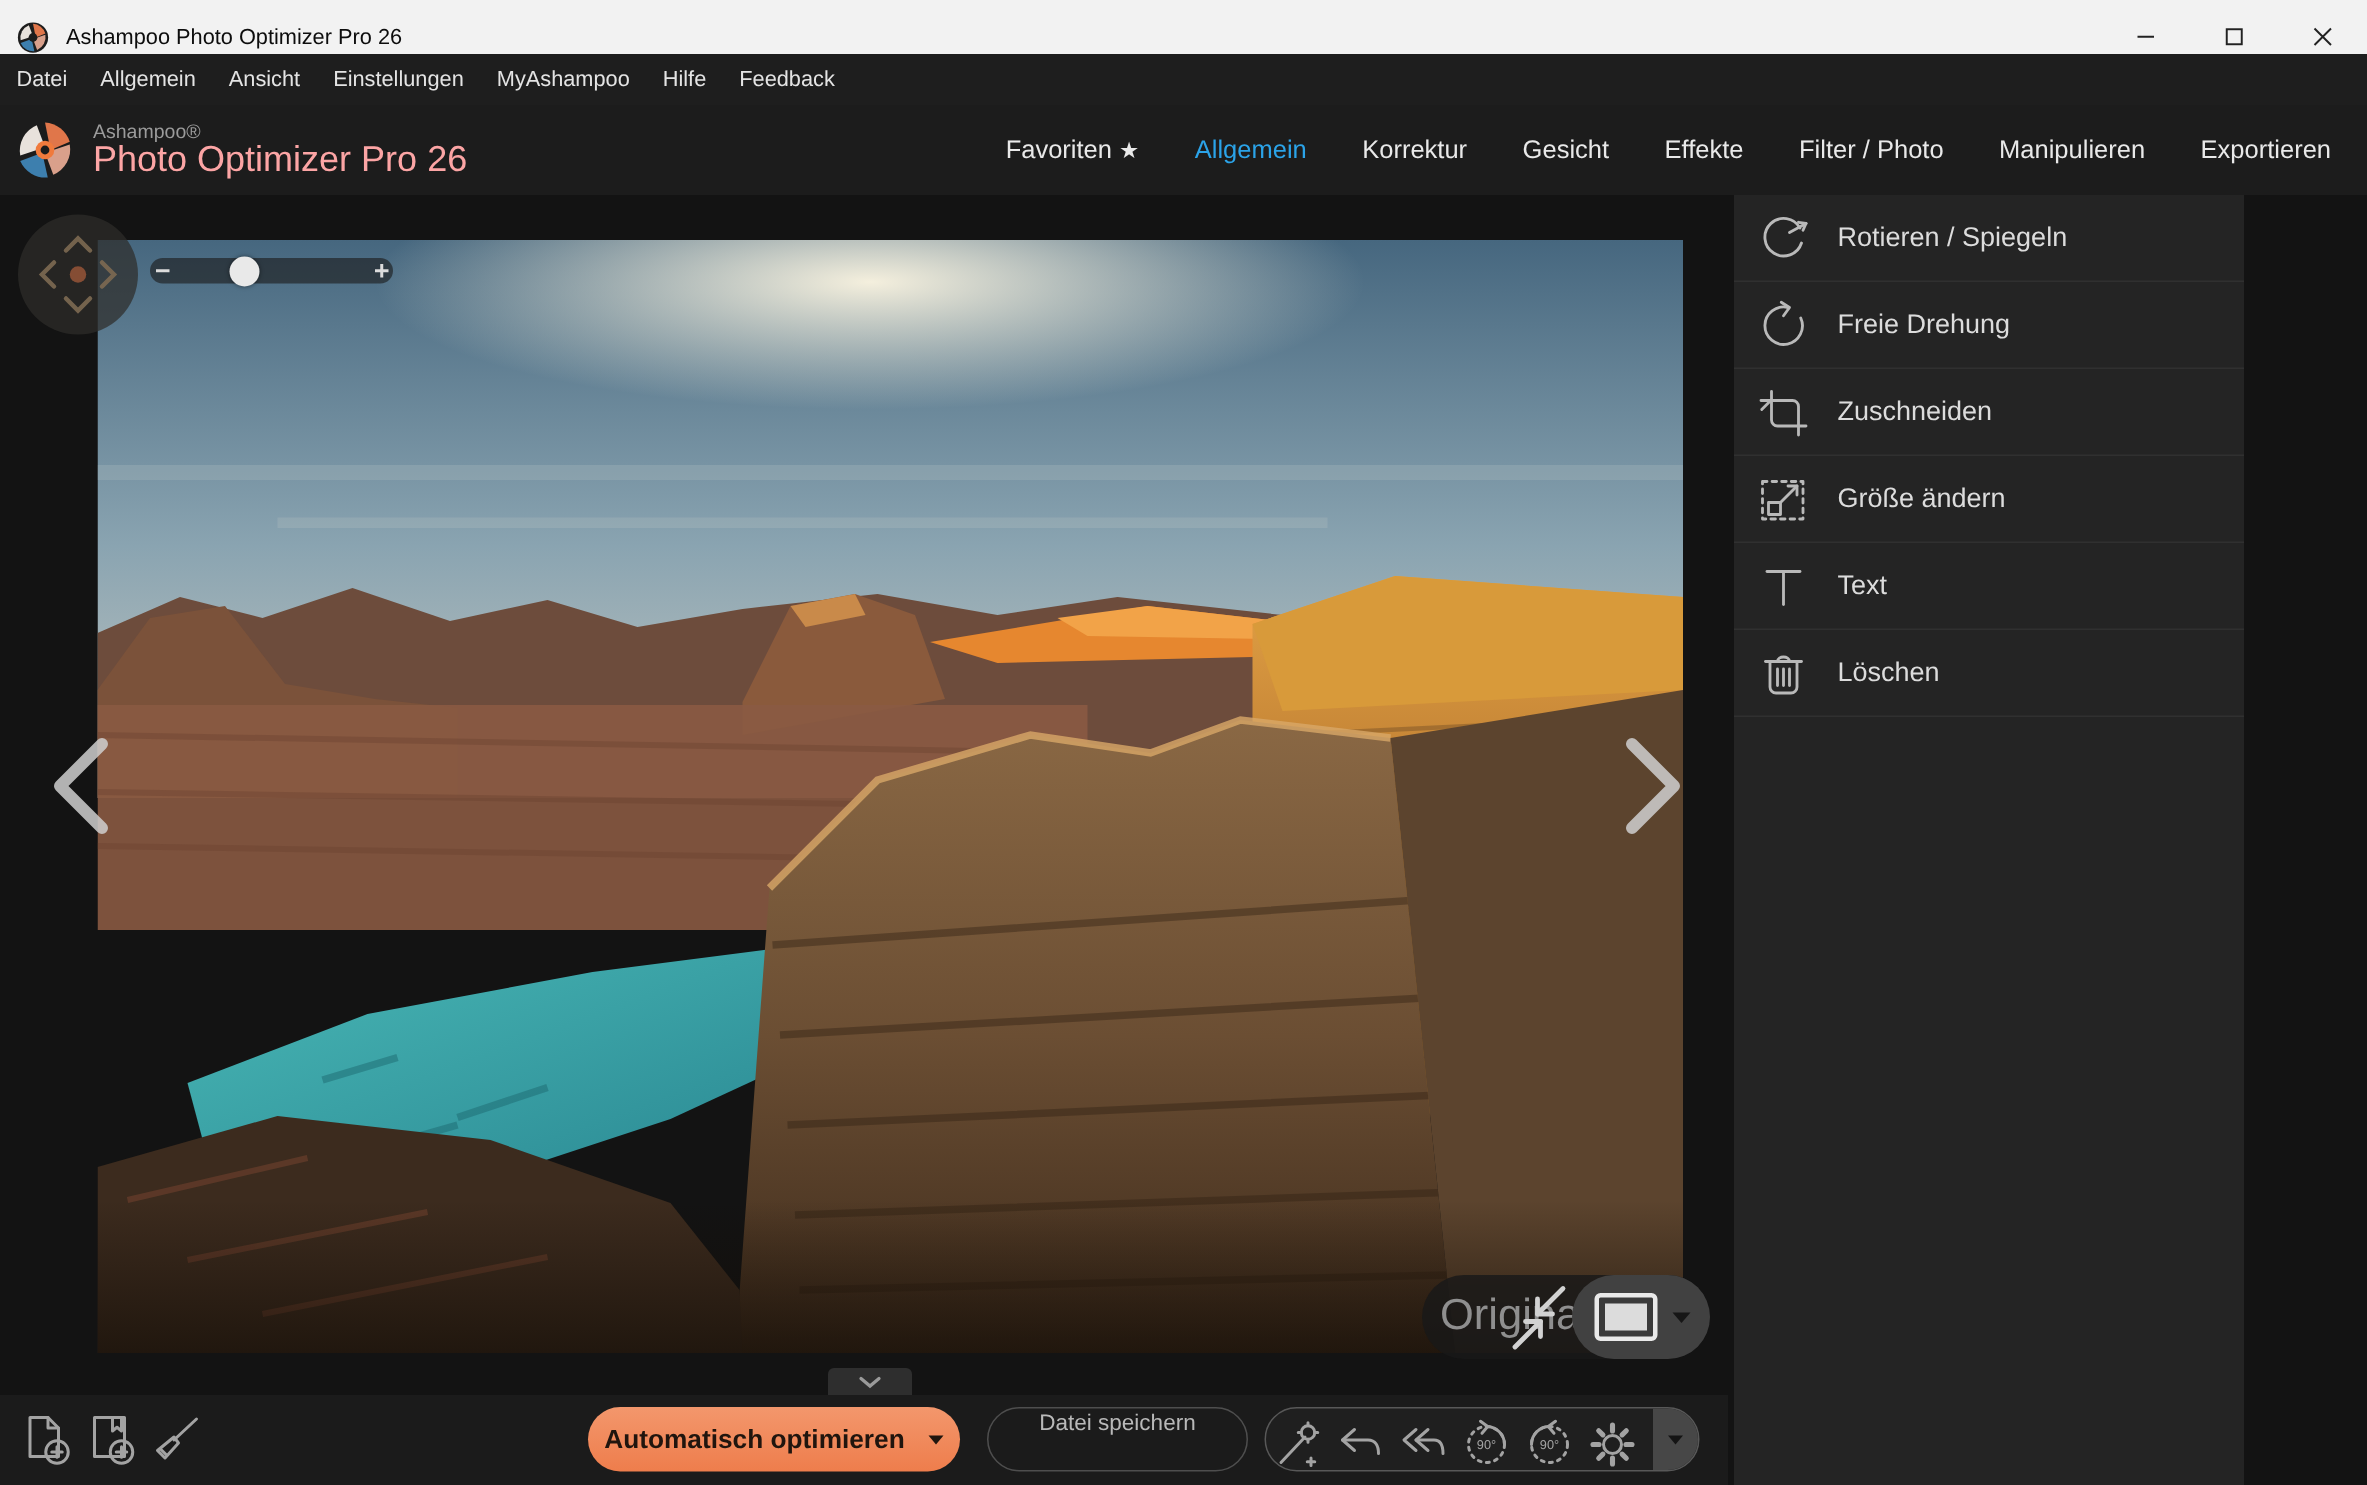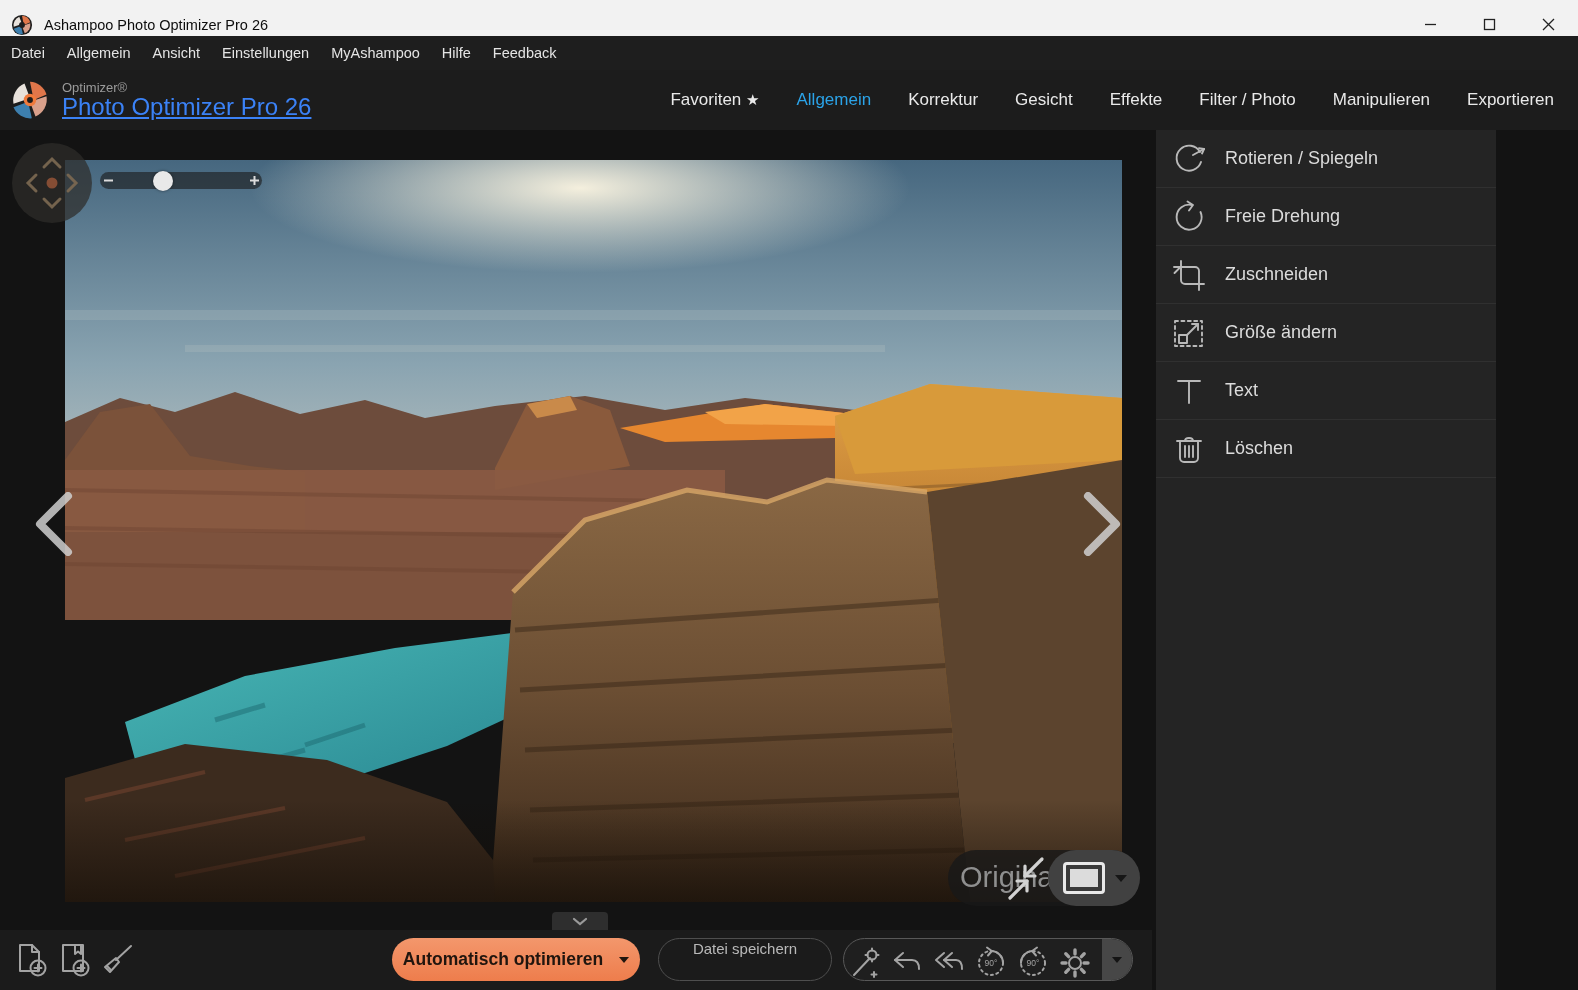--- a/index.html
+++ b/index.html
@@ -23,21 +23,21 @@
     background:#1e1e1e; display:flex; align-items:center; padding-left:0; }
   .menu-item { color:#e4e4e4; font-size:14.5px; padding:0 11px; cursor:default; }
 
   
   .header { position:absolute; left:0; top:70px; width:1578px; height:60px;
     background:#1c1c1c; display:flex; align-items:center; }
   .logo { display:flex; align-items:center; margin-left:8px; }
   .logo-swirl { width:44px; height:44px; }
   .logo-txt { margin-left:10px; line-height:1.05; }
   .logo-company { font-size:13px; color:#9b9b9b; }
-  .logo-product { font-size:24px; color:#3b82f6;text-decoration:underline; }
+  .logo-product { font-size:24px; color:#fca5a5; }
   .tabs { margin-left:auto; display:flex; align-items:center; gap:37px; padding-right:24px; }
   .tab { font-size:17px; color:#e9e9e9; white-space:nowrap; cursor:default; }
   .tab .star { font-size:15px; }
   .tab.active { color:#2ba3e8; }
 
   
   .canvas { position:absolute; left:0; top:130px; width:1152px; height:800px; background:#131313; }
   .photo { position:absolute; left:65px; top:30px; width:1057px; height:742px; display:block; }
 
   .pan-pad { position:absolute; left:12px; top:13px; width:80px; height:80px; border-radius:50%;
@@ -151,21 +151,21 @@
   <div class="logo">
     <svg class="logo-swirl" viewBox="0 0 24 24">
       <path d="M12 2 A10 10 0 0 1 21 9 L14 12 Z" fill="#e0764a"></path>
       <path d="M21 10 A10 10 0 0 1 15 21 L12 13 Z" fill="#d9a08b"></path>
       <path d="M13 22 A10 10 0 0 1 3 16 L11 13 Z" fill="#3d7fae"></path>
       <path d="M3 14 A10 10 0 0 1 9 3 L12 11 Z" fill="#e8e2dc"></path>
       <circle cx="12" cy="12" r="3.4" fill="#f07a3c"></circle>
       <circle cx="12" cy="12" r="1.6" fill="#1c1c1c"></circle>
     </svg>
     <div class="logo-txt">
-      <div class="logo-company">Optimizer®</div>
+      <div class="logo-company">Ashampoo®</div>
       <div class="logo-product">Photo Optimizer Pro 26</div>
     </div>
   </div>
   <div class="tabs">
     <span class="tab"><span>Favoriten</span> <span class="star">★</span></span>
     <span class="tab active">Allgemein</span>
     <span class="tab">Korrektur</span>
     <span class="tab">Gesicht</span>
     <span class="tab">Effekte</span>
     <span class="tab">Filter / Photo</span>

